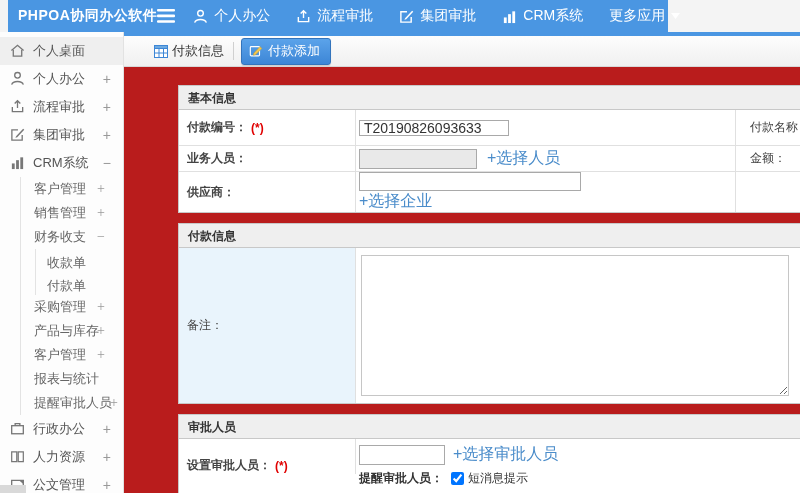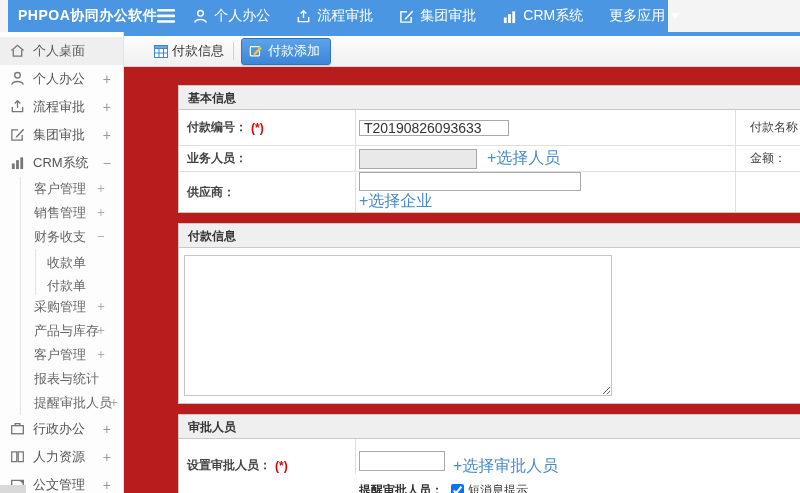--- a/index.html
+++ b/index.html
@@ -60,21 +60,21 @@
   input.txt-appr { border:1px solid #a9a9a9; height:20px; width:86px; font-size:12px; padding:0 4px; font-family:"Liberation Sans",sans-serif; }
   .fld-gap { margin-left:10px; }
   .remark-row { height:155px; }
   .c-remark-label { width:177px; flex:none; border-right:1px solid #e0e0e0; background:#e9f4fc; font-size:12px; color:#444; display:flex; align-items:center; padding-left:8px; }
   .c-remark-field { flex:1; display:flex; align-items:center; padding:6px 0 6px 5px; }
   textarea.remark { width:428px; height:141px; border:1px solid #c6c6c6; resize:both; font-family:"Liberation Sans",sans-serif; font-size:13px; }
   .appr-row { height:70px; align-items:flex-start; }
   .appr-label { display:flex; align-items:center; padding-top:18px; }
   .appr-field { padding:5px 0 0 3px; font-size:12px; color:#333; }
   .appr-line1 { display:flex; align-items:center; }
-  .appr-line1 .lnk { margin-left:8px;margin-top:12px; }
+  .appr-line1 .lnk { margin-left:8px; }
   .appr-line2 { display:flex; align-items:center; margin-top:5px; }
   .appr-line2 .b { font-weight:bold; }
   .appr-line2 input[type=checkbox] { margin:0 4px 0 8px; width:13px; height:13px; }
   .appr-note { margin-top:5px; color:#444; }
 </style>
 </head>
 <body>
 
 <div class="topbar">
   <div class="logo">PHPOA协同办公软件</div>
@@ -324,20 +324,21 @@
           <a class="lnk">+选择企业</a>
         </div>
         <div class="c-label2"></div>
 
       </div>
     </div>
 
     <div class="ftable">
       <div class="sec-header">付款信息</div>
       <div class="frow remark-row">
+        <div class="c-remark-label">备注：</div>
         <div class="c-remark-field">
           <textarea class="remark" style=""></textarea>
         </div>
       </div>
     </div>
 
     <div class="ftable">
       <div class="sec-header">审批人员</div>
       <div class="frow appr-row">
         <div class="c-label appr-label">

